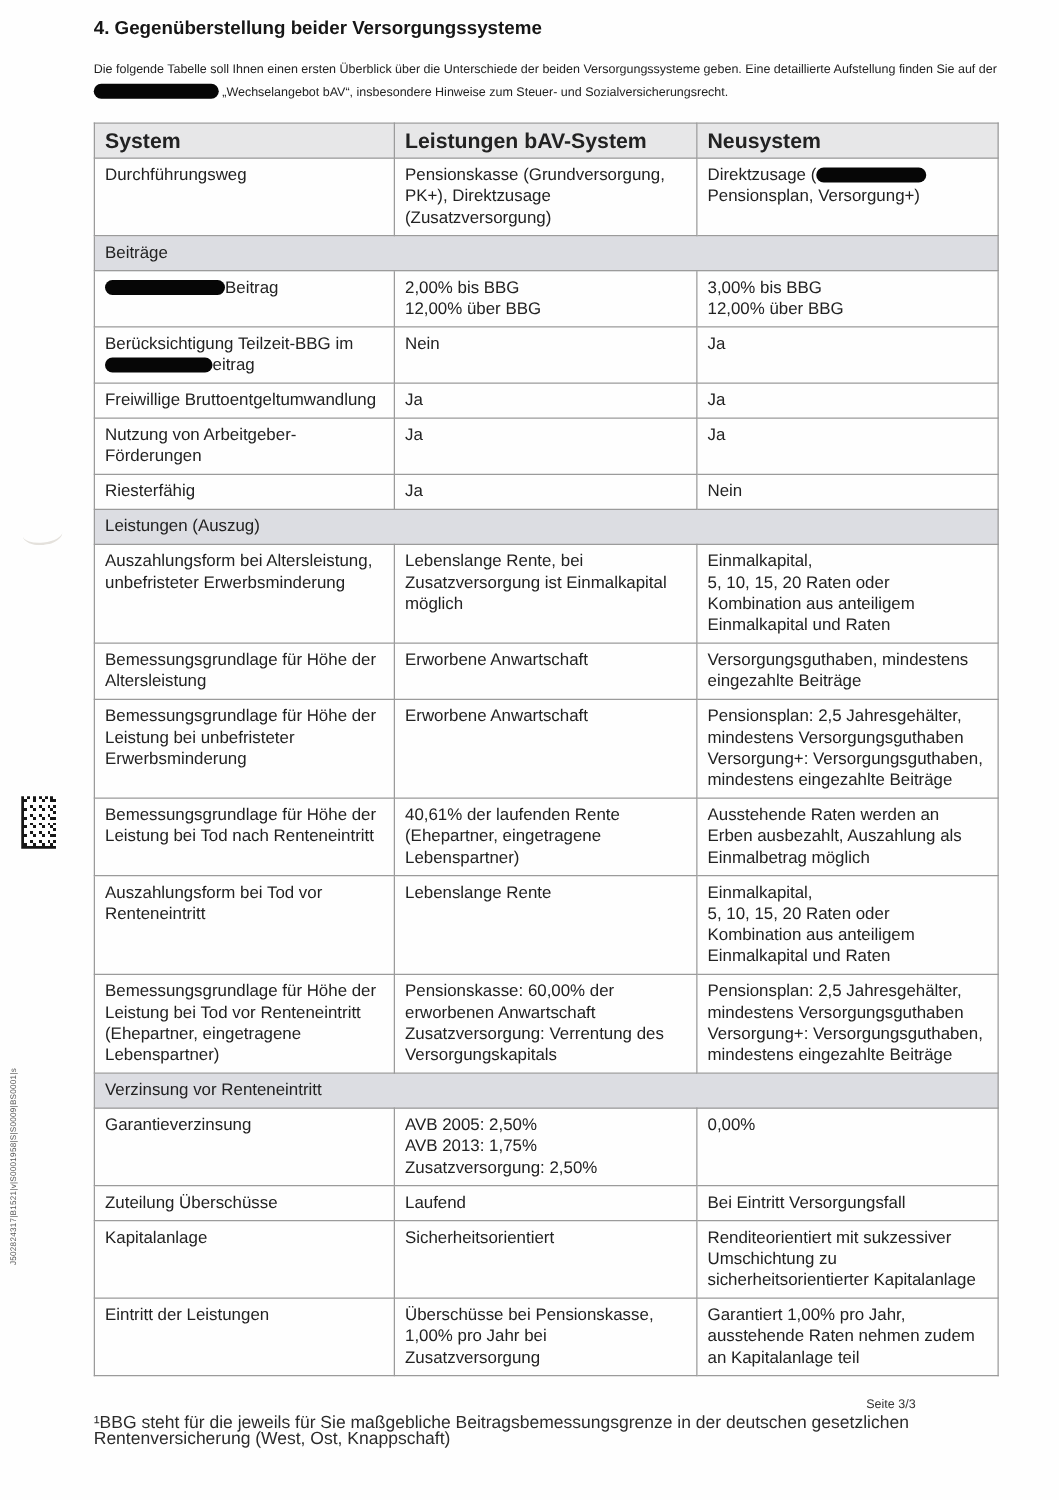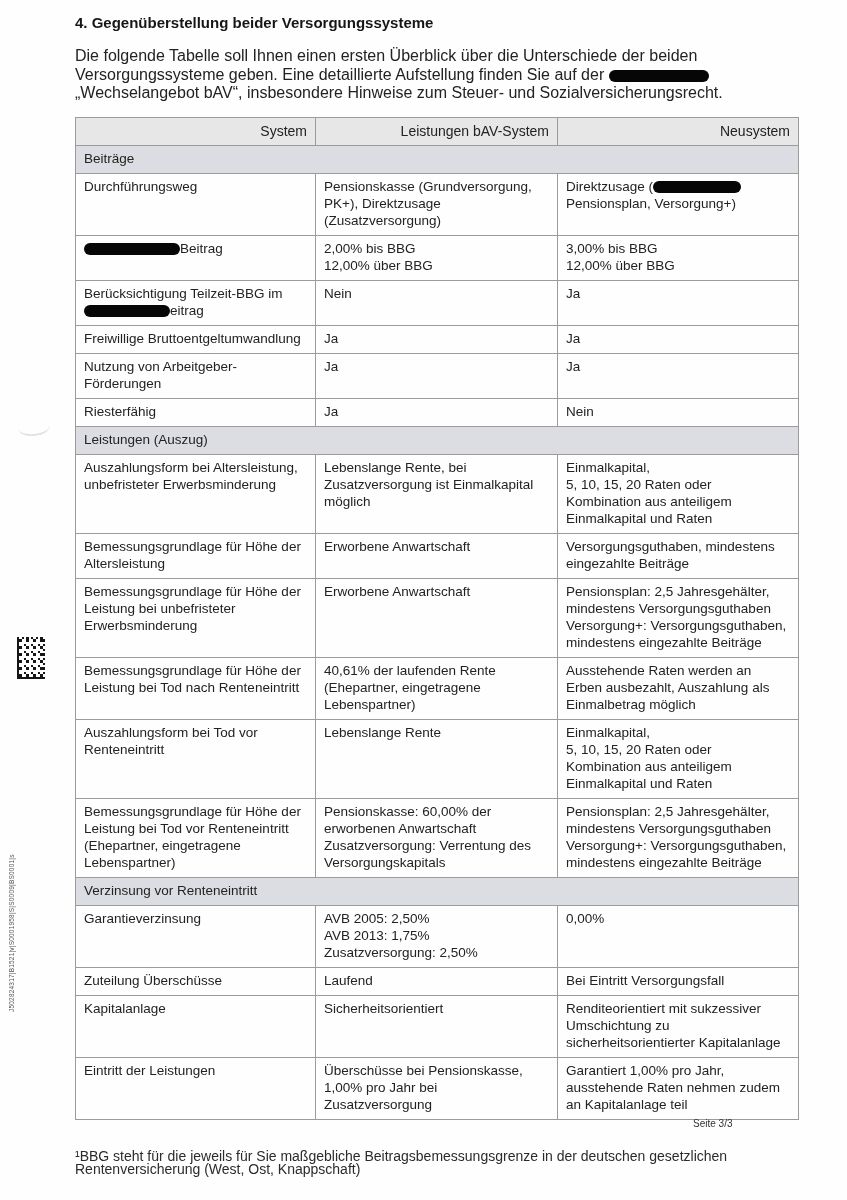--- a/index.html
+++ b/index.html
@@ -9,40 +9,40 @@
     background:#fefefe;
     font-family:"Liberation Sans",sans-serif;
     color:#1d1d1d;
     overflow:hidden;
   }
   .content{position:absolute;left:75px;top:14px;width:723px;}
   h1.doc-heading{
     font-size:15px;font-weight:bold;margin:0 0 16px 0;color:#161616;
   }
   p.intro{
-    font-size:16px;line-height:18.5px;margin:0 0 14px 0;color:#222;
+    font-size:10px;line-height:18.5px;margin:0 0 14px 0;color:#222;
   }
   .redaction{
     display:inline-block;height:12px;background:#060606;border-radius:7px;
     vertical-align:-2px;
   }
   table.cmp{
     width:723px;border-collapse:collapse;table-layout:fixed;margin-top:2px;
   }
   table.cmp th, table.cmp td{
     border:1px solid #9b9b9b;
     vertical-align:top;
     font-size:13.5px;line-height:17px;
     padding:4px 8px 6px 8px;
     white-space:pre-line;
     color:#222;
   }
   table.cmp thead th{
-    background:#e7e7e8;font-weight:normal;text-align:right;
-    font-size:14px;padding:5px 8px;
+    background:#e7e7e8;font-weight:bold;text-align:left;
+    font-size:17px;padding:5px 8px;
   }
   td.section-cell{
     background:#dcdde2;font-weight:normal;font-size:13.5px;padding:4px 8px;
     color:#2a2a2a;
   }
   .footnote{
     margin-top:30px;font-size:14px;color:#2b2b2b;line-height:13px;
   }
   .page-footer{
     position:absolute;left:693px;top:1118px;font-size:10px;color:#333;
@@ -168,29 +168,29 @@
       </colgroup>
       <thead>
         <tr>
             <th>System</th>
             <th>Leistungen bAV-System</th>
             <th>Neusystem</th>
           </tr>
       </thead>
       <tbody>
           <tr>
-            <td colspan="3" class="section-cell">Beiträge</td>
-          </tr>
-          <tr>
             <td>Durchführungsweg</td>
             <td>Pensionskasse (Grundversorgung,
 PK+), Direktzusage
 (Zusatzversorgung)</td>
             <td>Direktzusage (<span class="redaction" style="width: 88px;"></span>
 Pensionsplan, Versorgung+)</td>
+          </tr>
+          <tr>
+            <td colspan="3" class="section-cell">Beiträge</td>
           </tr>
           <tr>
             <td><span class="redaction" style="width: 96px;"></span>Beitrag</td>
             <td>2,00% bis BBG
 12,00% über BBG</td>
             <td>3,00% bis BBG
 12,00% über BBG</td>
           </tr>
           <tr>
             <td>Berücksichtigung Teilzeit-BBG im

